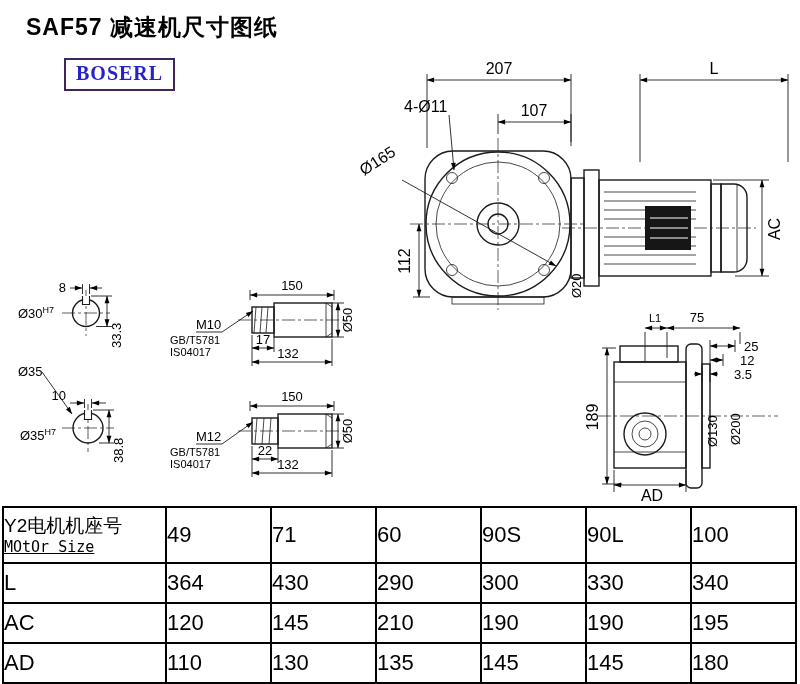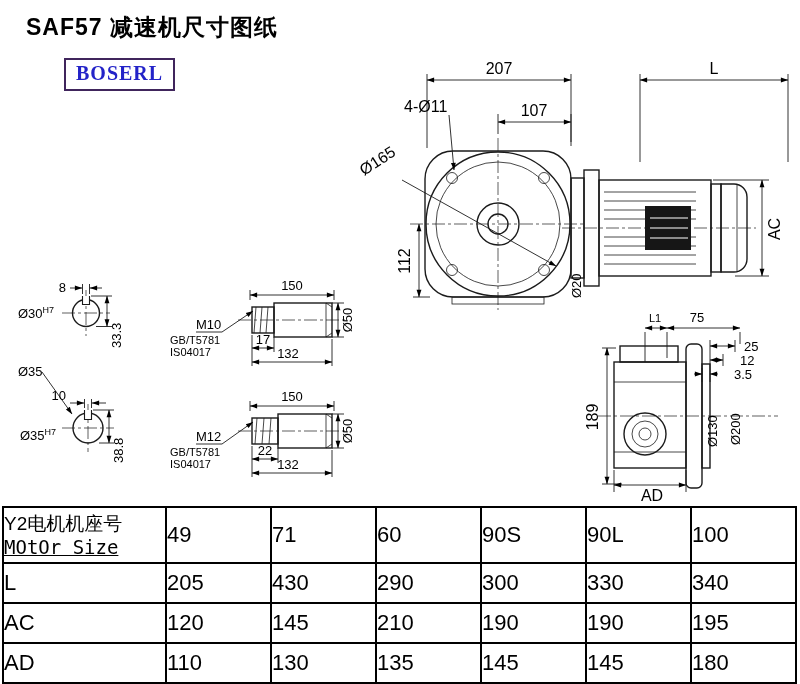--- a/index.html
+++ b/index.html
@@ -19,21 +19,21 @@
   text.ts { font-size:13px; }
   text.tx { font-size:11px; }
   .kw { fill:#fff; stroke:#1b1b1b; stroke-width:1.1; }
 
   table.dims { position:absolute; left:2px; top:506px; width:795px; height:176px;
                border-collapse:collapse; table-layout:fixed; text-align:left; }
   table.dims td, table.dims th { border:2px solid #000; font-weight:normal; font-size:22px; vertical-align:middle; padding:0; }
   table.dims tr.hdr { height:56px; }
   table.dims tr.row { height:40px; }
   .hcell .cn { font-size:19px; line-height:1.25; }
-  .hcell .en { font-size:19px; font-family:"DejaVu Sans Mono",monospace; }
+  .hcell .en { font-size:15px; font-family:"DejaVu Sans Mono",monospace; }
   .hcell .en span { text-decoration:underline; }
 </style>
 </head>
 <body>
 
 <div class="title">SAF57 减速机尺寸图纸</div>
 <div class="logo">
   <span>BOSERL</span>
 </div>
 
@@ -315,21 +315,21 @@
       </th>
       <td>49</td>
       <td>71</td>
       <td>60</td>
       <td>90S</td>
       <td>90L</td>
       <td>100</td>
     </tr>
     <tr class="row">
       <td>L</td>
-      <td>205</td>
+      <td>364</td>
       <td>430</td>
       <td>290</td>
       <td>300</td>
       <td>330</td>
       <td>340</td>
     </tr>
     <tr class="row">
       <td>AC</td>
       <td>120</td>
       <td>145</td>

